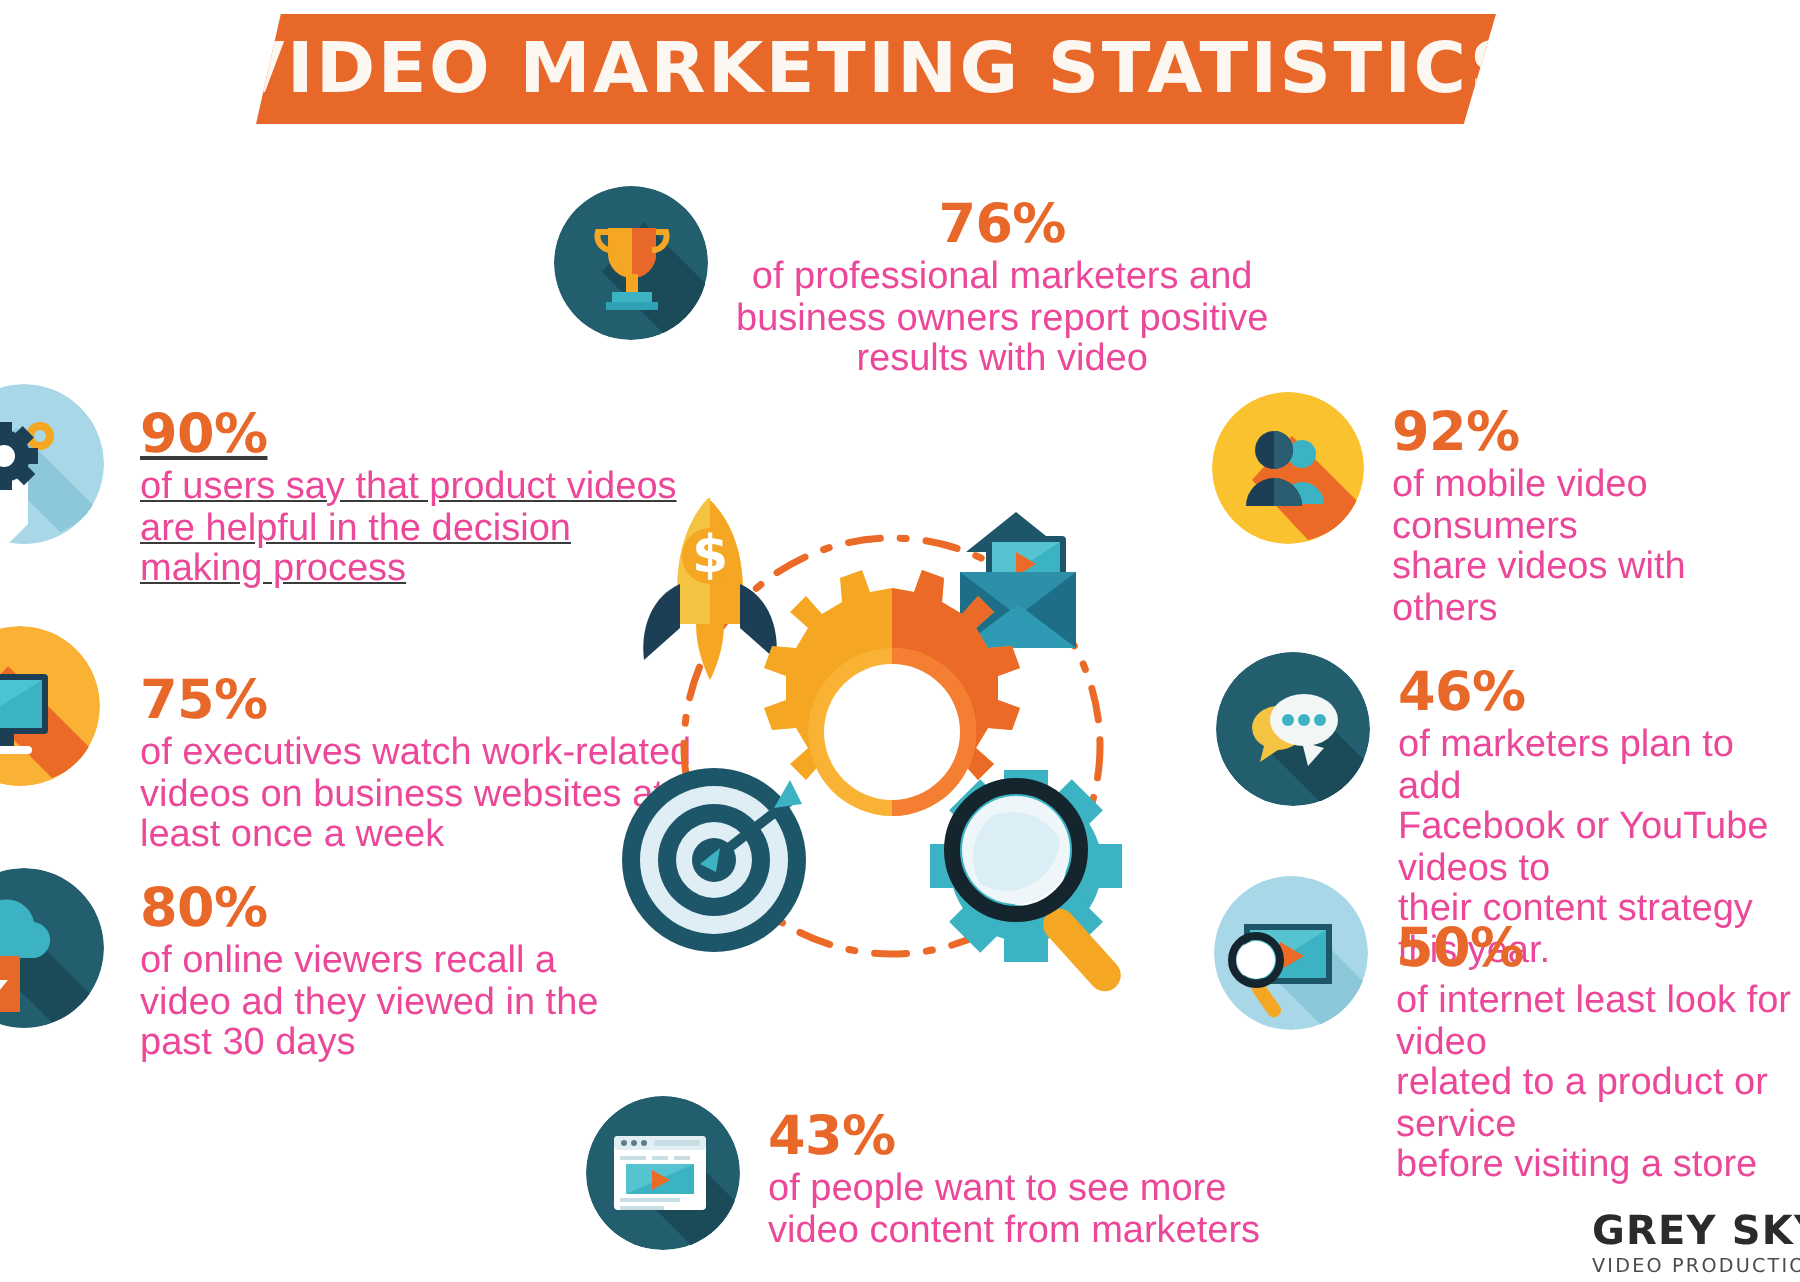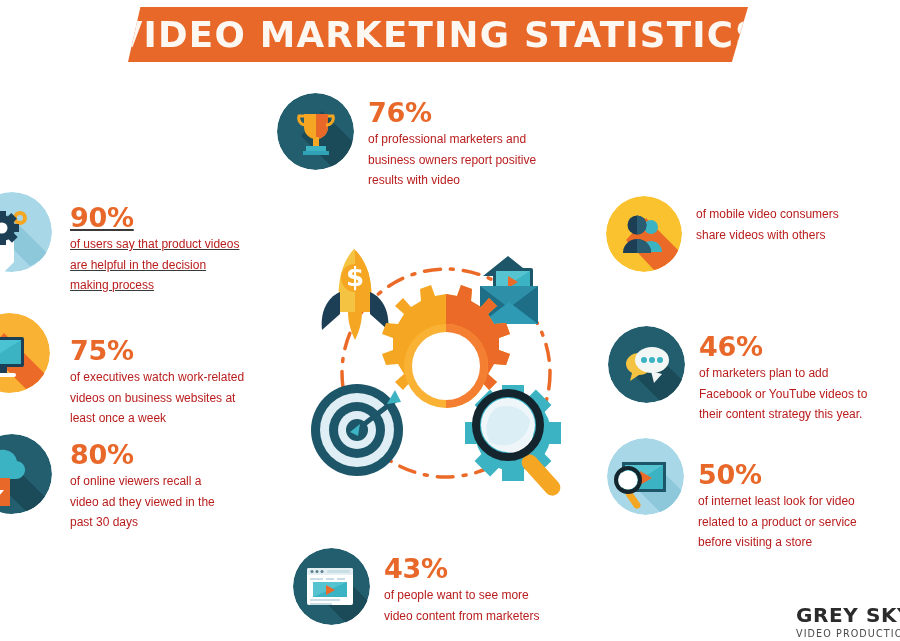--- a/index.html
+++ b/index.html
@@ -53,30 +53,30 @@
   .stat .txt { position: relative; }
   .pct {
     color: #e8682a;
     font-weight: bold;
     font-size: 27px;
     line-height: 29px;
     letter-spacing: -0.3px;
     font-family: "DejaVu Sans", sans-serif;
   }
   .desc {
-    color: #b91c1c;
-    font-size: 12px;
+    color: #ec4899;
+    font-size: 19px;
     line-height: 20.5px;
     white-space: pre-line;
     margin-top: 2px;
   }
 
   
   #stat-76 { left: 277px; top: 93px; }
-  #stat-76 .txt { margin-left: 14px; margin-top: 5px; }
+  #stat-76 .txt { margin-left: 14px; margin-top: 5px; text-align: center; }
   #stat-90 { left: -28px; top: 192px; }
   #stat-90 .txt { margin-left: 18px; margin-top: 11px; text-decoration: underline; }
   #stat-75 { left: -30px; top: 313px; }
   #stat-75 .txt { margin-left: 20px; margin-top: 23px; }
   #stat-80 { left: -28px; top: 434px; }
   #stat-80 .txt { margin-left: 18px; margin-top: 6px; }
   #stat-92 { left: 606px; top: 196px; }
   #stat-92 .txt { margin-left: 14px; margin-top: 6px; }
   #stat-46 { left: 608px; top: 326px; }
   #stat-46 .txt { margin-left: 14px; margin-top: 6px; }
@@ -227,20 +227,21 @@
         <path d="M40 22 L76 58 L76 48 A38 38 0 0 1 48 74 L20 44 Z" fill="#ec6a27"></path>
         <circle cx="45" cy="31" r="7" fill="#3bb3c3"></circle>
         <path d="M34 56 a11 11 0 0 1 22 0 z" fill="#3bb3c3"></path>
         <circle cx="31" cy="29" r="9.5" fill="#1d3f55"></circle>
         <path d="M17 57 a14 14 0 0 1 28 0 z" fill="#1d3f55"></path>
         <path d="M31 19.5 a9.5 9.5 0 0 1 0 19 z" fill="#2b5d72"></path>
         <path d="M31 43 a14 14 0 0 1 14 14 h-14 z" fill="#2b5d72"></path>
       </svg>
     </div>
     <div class="txt">
+      <div class="pct">92%</div>
       <div class="desc">of mobile video consumers
 share videos with others</div>
     </div>
   </div>
 
   <div class="stat" id="stat-46">
     <div class="icon-wrap">
       <svg class="ic" width="77" height="77" viewBox="0 0 77 77">
         <circle cx="38.5" cy="38.5" r="38.5" fill="#235e6f"></circle>
         <path d="M42 22 L77 57 L77 62 A38.5 38.5 0 0 1 52 75 L20 43 Z" fill="#1b4a58"></path>

